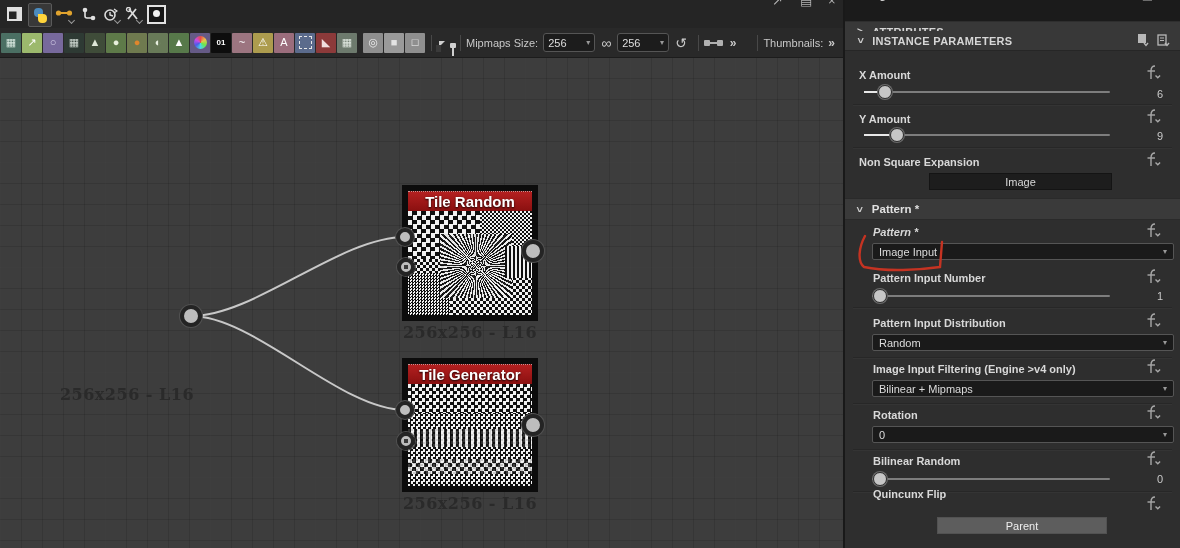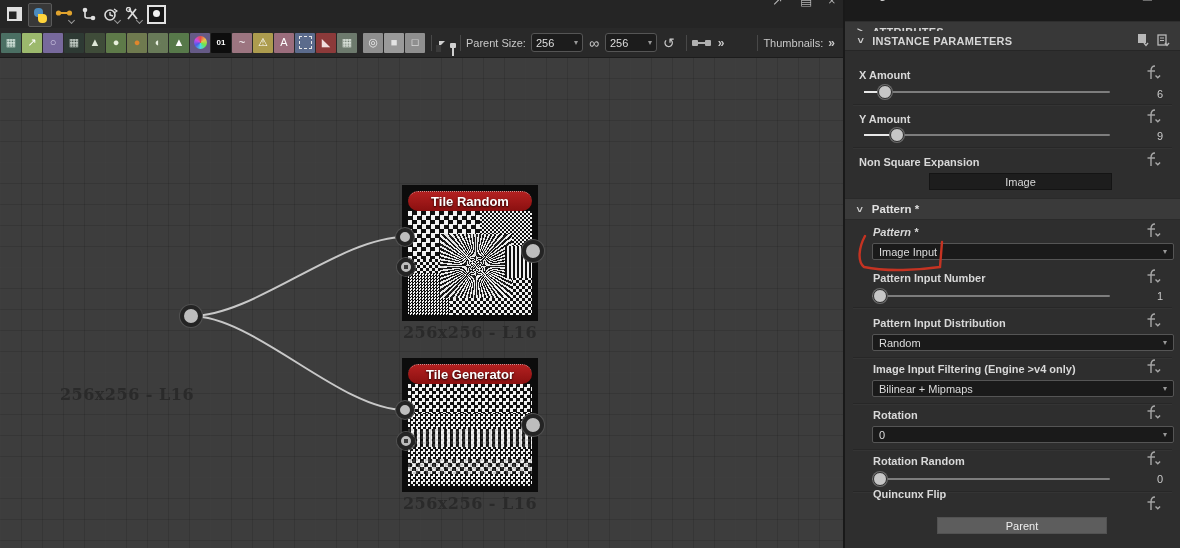--- a/index.html
+++ b/index.html
@@ -47,22 +47,22 @@
     background-color:#3d3d3d;
     background-image:
       linear-gradient(90deg, rgba(255,255,255,.04) 1px, transparent 1px),
       linear-gradient(0deg,  rgba(255,255,255,.04) 1px, transparent 1px),
       linear-gradient(90deg, rgba(0,0,0,.11) 1px, transparent 1px),
       linear-gradient(0deg,  rgba(0,0,0,.11) 1px, transparent 1px);
     background-size:105px 105px, 105px 105px, 21px 21px, 21px 21px;
   }
   .node { position:absolute; border:6px solid #0c0c0c; background:#0c0c0c; box-sizing:border-box; }
   .node-title { height:20px; display:flex; align-items:center; justify-content:center;
-    background:linear-gradient(#b32020,#8a1010); color:#fff; font-size:13px; font-weight:bold;
-    text-shadow:0 1px 2px rgba(0,0,0,.9);border-radius:10px; }
+    background:linear-gradient(#b32020,#8a1010); color:#fff; font-size:15px; font-weight:bold;
+    text-shadow:0 1px 2px rgba(0,0,0,.9); }
   .dotted-top { border-top:1px dotted rgba(255,255,255,.55); box-sizing:border-box; }
   .node-body { position:relative; overflow:hidden; }
   .checker { background:repeating-conic-gradient(#0b0b0b 0% 25%, #f5f5f5 0% 50%); background-size:40px 40px; }
   .fine5 { background:repeating-conic-gradient(#101010 0% 25%, #f2f2f2 0% 50%); background-size:6px 6px; }
   .ov { position:absolute; }
   .node-label { position:absolute; width:200px; text-align:center; font-family:"DejaVu Serif",serif;
     font-weight:bold; font-size:16px; letter-spacing:.5px; color:#2a2a2a; }
   .port { position:absolute; border-radius:50%; background:#bdbdbd; border:4px solid #242424; box-shadow:0 0 0 1px #525252; }
   .port-out { width:14px; height:14px; }
   .port-in { width:10px; height:10px; }
@@ -178,21 +178,21 @@
       <span class="tile" style="background: rgb(109, 122, 109); color: rgb(224, 232, 224);">▦</span>
       <span class="tile" style="background: rgb(143, 143, 143); margin-left: 5px; color: rgb(242, 242, 242);">◎</span>
       <span class="tile" style="background: rgb(154, 154, 154); color: rgb(228, 228, 228);">■</span>
       <span class="tile" style="background: rgb(143, 143, 143); color: rgb(242, 242, 242);">□</span>
     </span>
   <span class="vsep"></span>
   <span class="mid-ic"><span class="bubble"></span></span>
   <span class="mid-ic"><span class="imgic"></span></span>
   <span class="mid-ic"><span class="pin"></span></span>
   <span class="vsep"></span>
-  <span class="tb-label">Parent Size:</span>
+  <span class="tb-label">Mipmaps Size:</span>
   <span class="mini-select">
     <span>256</span>
     <span class="dd-arrow">▾</span>
   </span>
   <span class="glyph-ic">∞</span>
   <span class="mini-select">
     <span>256</span>
     <span class="dd-arrow">▾</span>
   </span>
   <span class="glyph-ic">↺</span>
@@ -375,21 +375,21 @@
         <path d="M10 2 C7 2 6 4 6 7 L6 15" fill="none" stroke="#a8a8a8" stroke-width="1.4"></path>
         <line x1="2.5" y1="7" x2="10" y2="7" stroke="#a8a8a8" stroke-width="1.4"></line>
         <path d="M10.5 11.5 l2.3 2.3 2.3-2.3" fill="none" stroke="#a8a8a8" stroke-width="1.4"></path>
       </svg></span>
   <div class="dd" style="top:426px">
     <span>0</span>
     <span class="dd-arrow">▾</span>
   </div>
   <div class="sepline" style="top:449px"></div>
 
-  <span class="plabel" style="left:28px; top:455px">Rotation Random</span>
+  <span class="plabel" style="left:28px; top:455px">Bilinear Random</span>
   <span class="fn-slot" style="top:450px"><svg width="17" height="17" viewBox="0 0 17 17">
         <path d="M10 2 C7 2 6 4 6 7 L6 15" fill="none" stroke="#a8a8a8" stroke-width="1.4"></path>
         <line x1="2.5" y1="7" x2="10" y2="7" stroke="#a8a8a8" stroke-width="1.4"></line>
         <path d="M10.5 11.5 l2.3 2.3 2.3-2.3" fill="none" stroke="#a8a8a8" stroke-width="1.4"></path>
       </svg></span>
   <div class="slider" style="left:27px; top:472px; width:238px">
     <span class="track"></span>
       <span class="fill" style="width:3%"></span>
       <span class="knob" style="left:calc(3% - 6px)"></span>
   </div>

